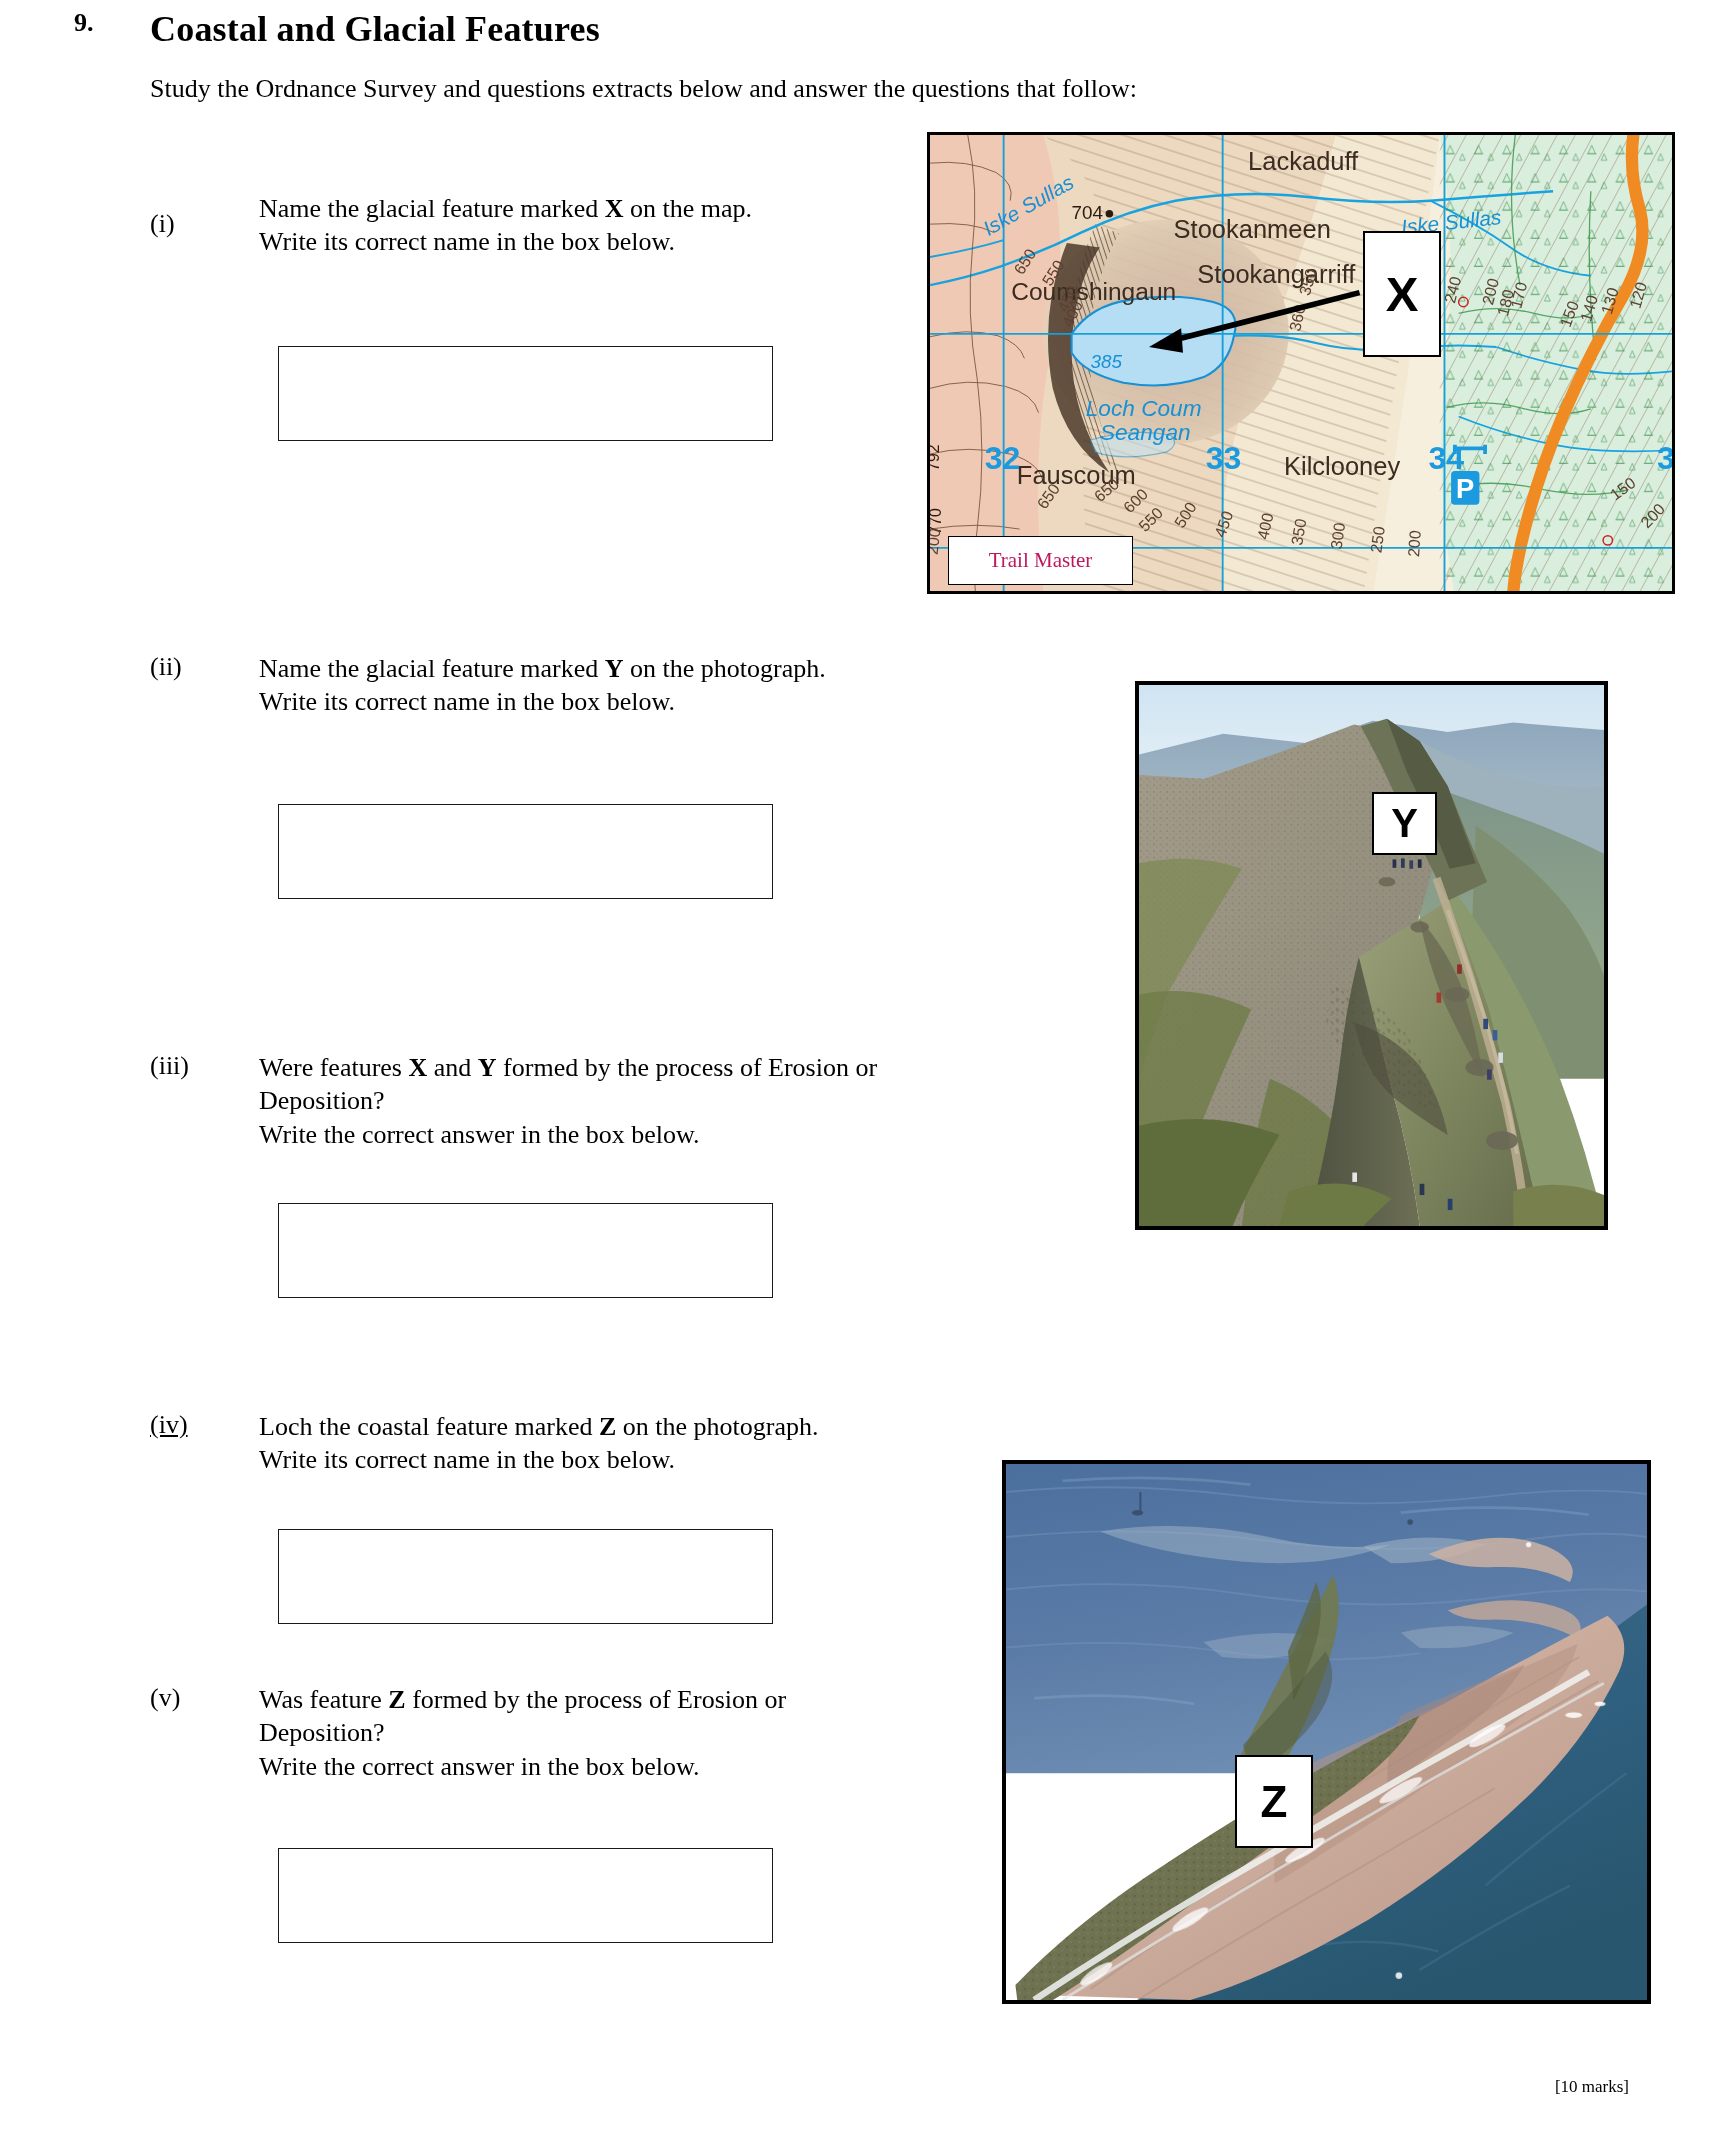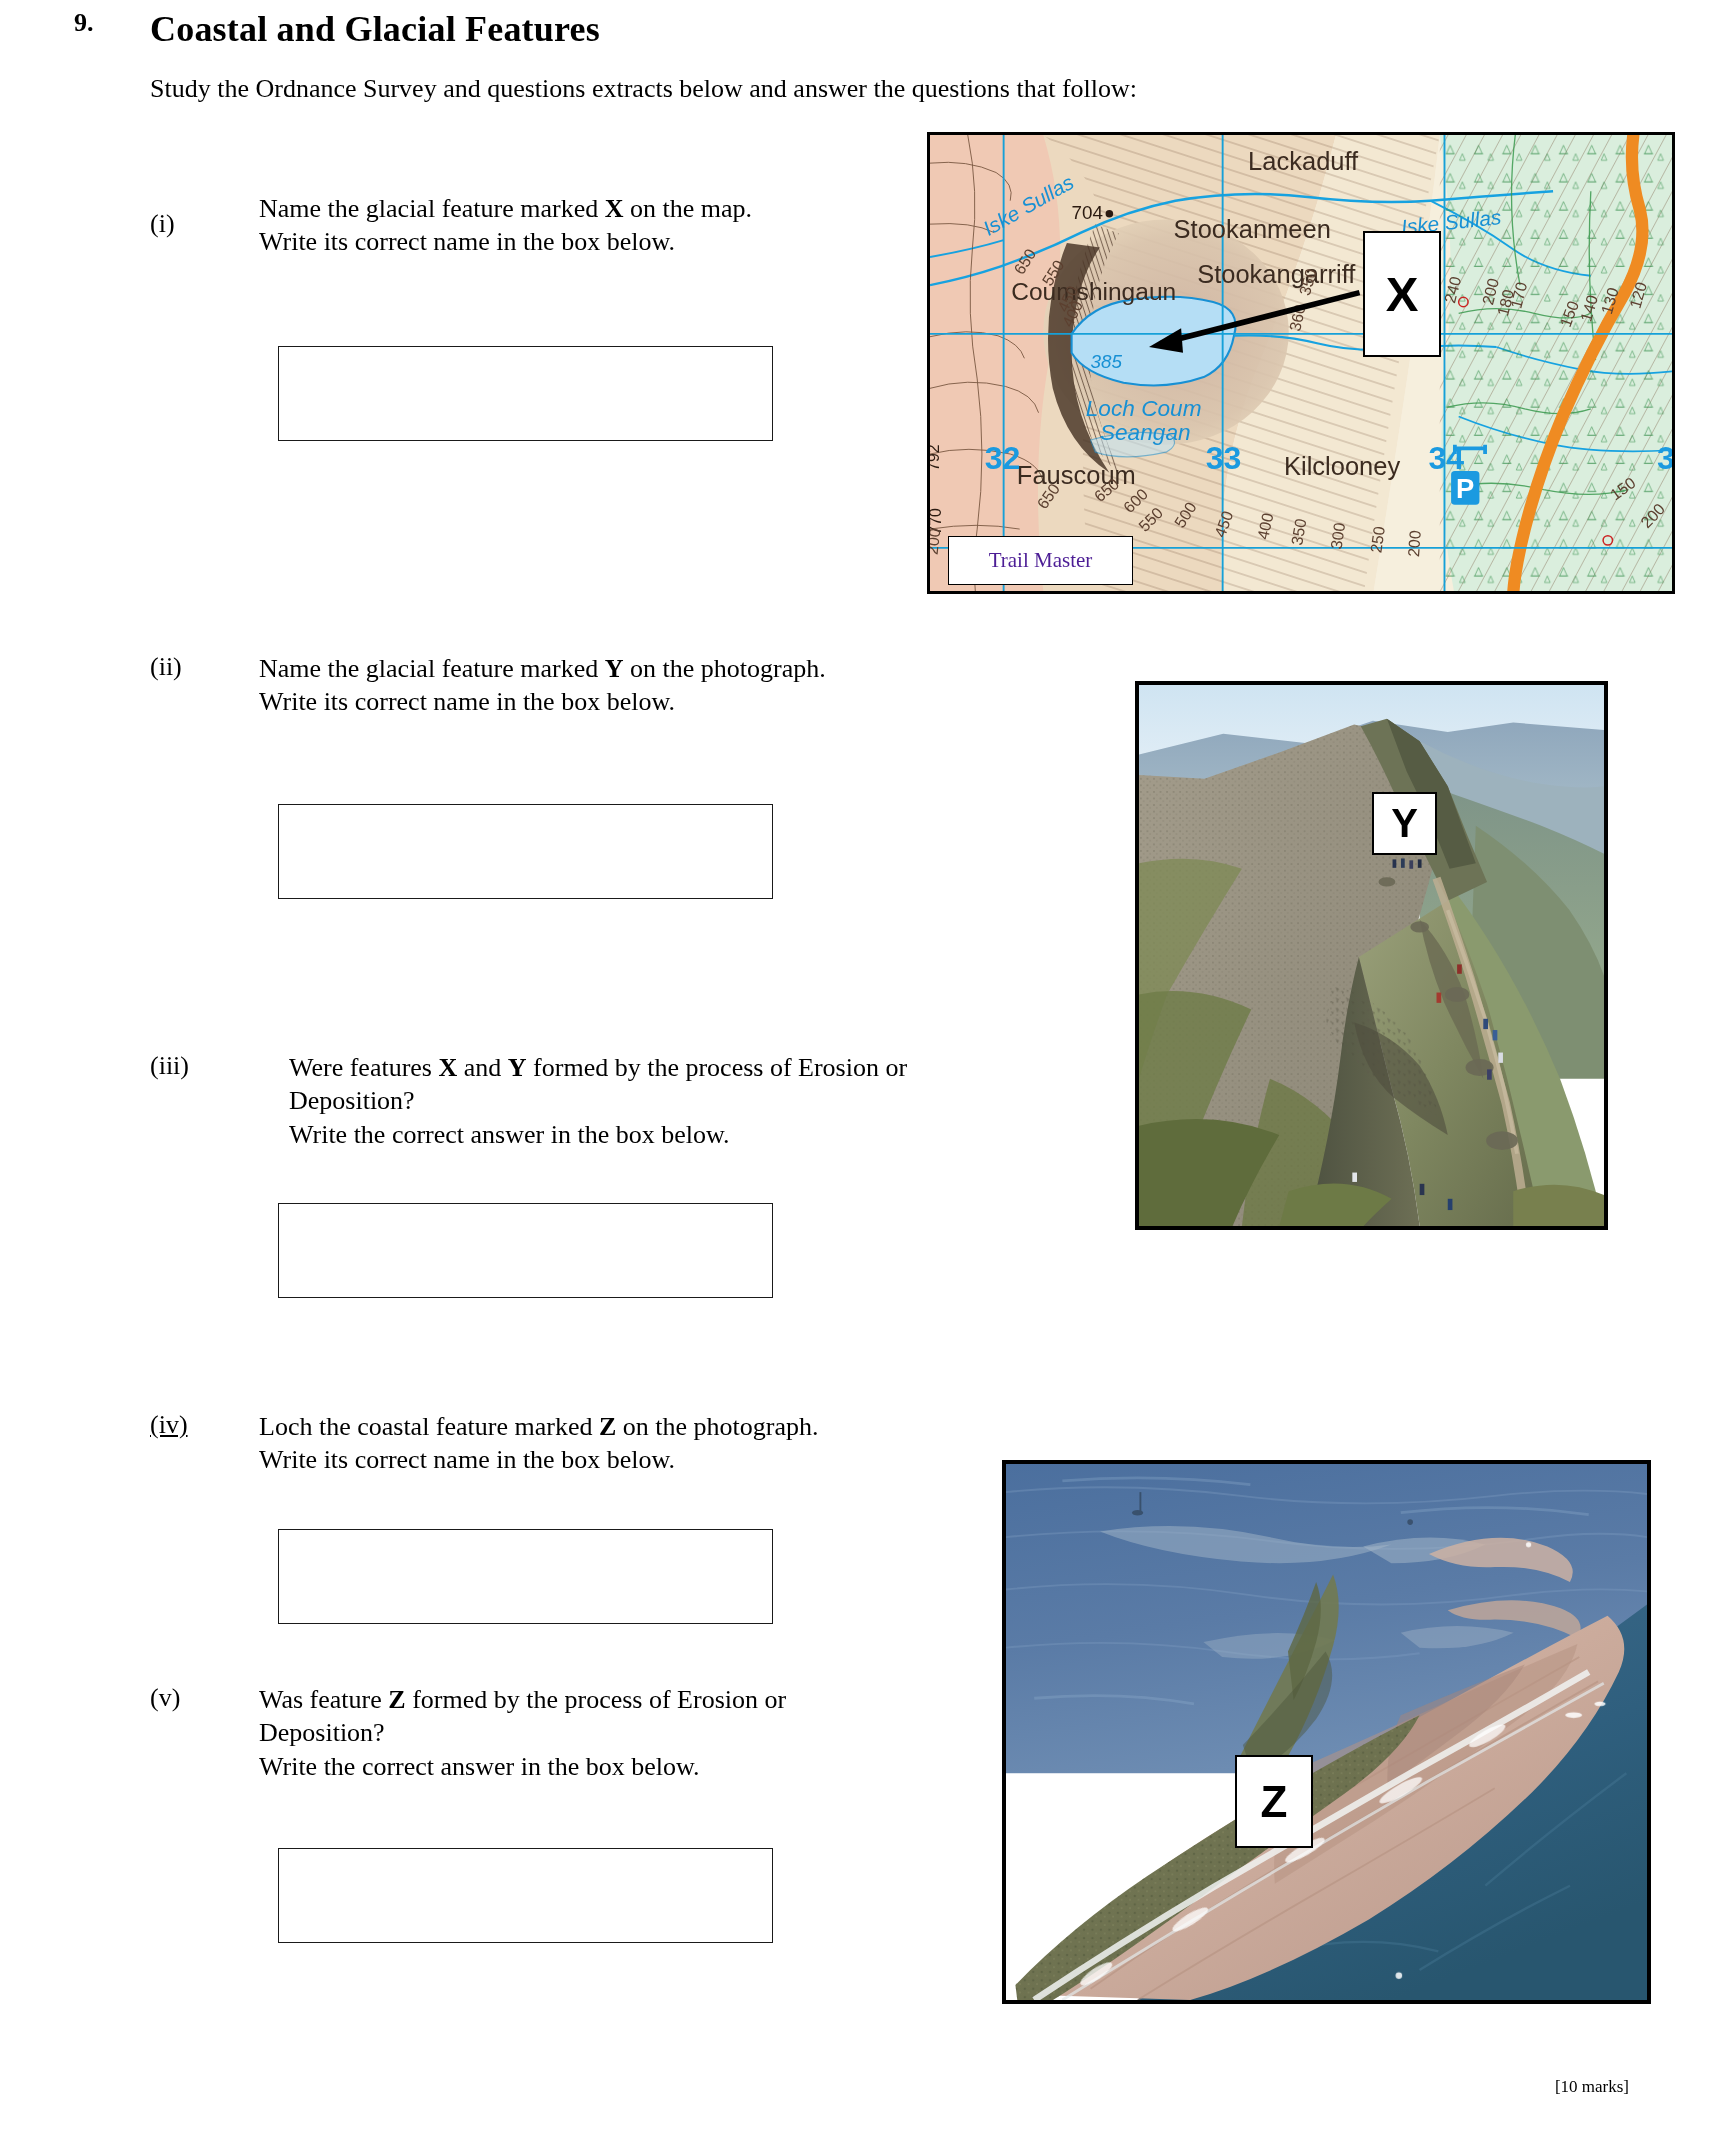--- a/index.html
+++ b/index.html
@@ -94,21 +94,21 @@
     width: 185px;
     height: 49px;
     background: #fff;
     border: 1.5px solid #000;
     box-sizing: border-box;
     display: flex;
     align-items: center;
     justify-content: center;
     font-family: "Liberation Serif", serif;
     font-size: 21px;
-    color: #4c1d95;
+    color: #be185d;
   }
 
   
   .photo {
     position: absolute;
     border: 4.8px solid #000;
     box-sizing: border-box;
     overflow: hidden;
   }
   .photo svg { display: block; width: 100%; height: 100%; }
@@ -405,21 +405,21 @@
     </g>
 
     <path d="M0 470 Q80 452 150 480 Q120 530 100 577 H0 Z" fill="#5f6c3c"></path>
     <path d="M160 540 Q220 520 270 548 Q250 566 240 577 H150 Z" fill="#6d7a46"></path>
     <path d="M400 540 Q450 524 497 544 V577 H400 Z" fill="#78804e"></path>
   </svg>
 </div>
 <div class="photo-label" style="left:1372px; top:792px; width:65px; height:63px; font-size:40px;">Y</div>
 
 <div class="q-label" style="left:150px; top:1051px;">(iii)</div>
-<div class="q-body" style="left:259px; top:1051px; width:761px;margin-left:30px;">
+<div class="q-body" style="left:259px; top:1051px; width:761px;">
   <span>Were features </span><b>X</b><span> and </span><b>Y</b><span> formed by the process of Erosion or</span><br>
   <span>Deposition?</span><br>
   <span>Write the correct answer in the box below.</span>
 </div>
 <div class="answer-box" style="left:278px; top:1203px; width:495px; height:95px;"></div>
 
 <div class="q-label" style="left:150px; top:1410px;text-decoration:underline;">(iv)</div>
 <div class="q-body" style="left:259px; top:1410px; width:723px;">
   <span>Loch the coastal feature marked </span><b>Z</b><span> on the photograph.</span><br>
   <span>Write its correct name in the box below.</span>

